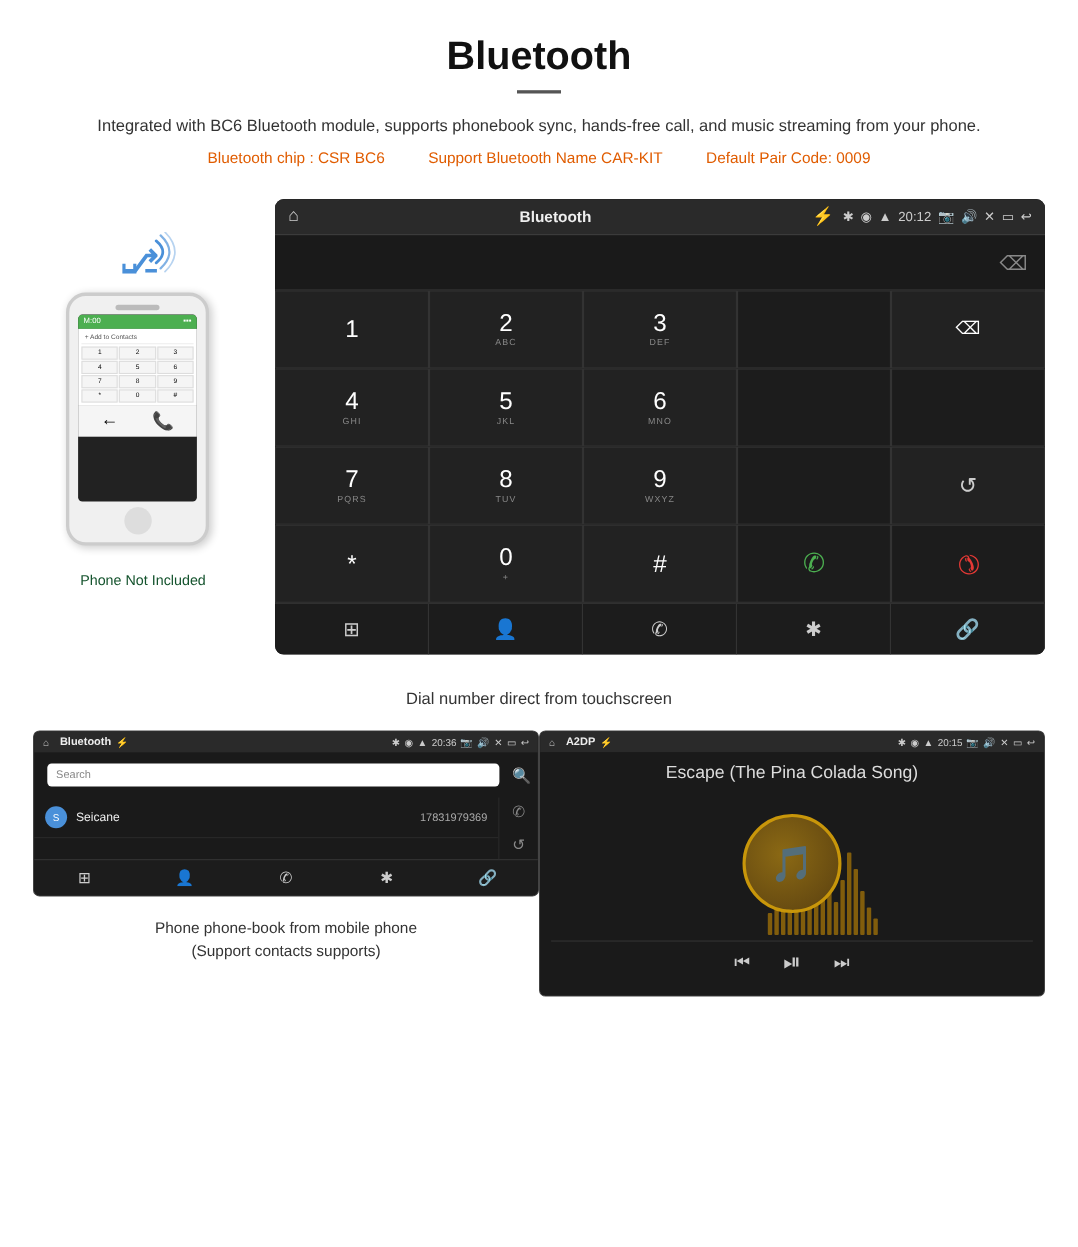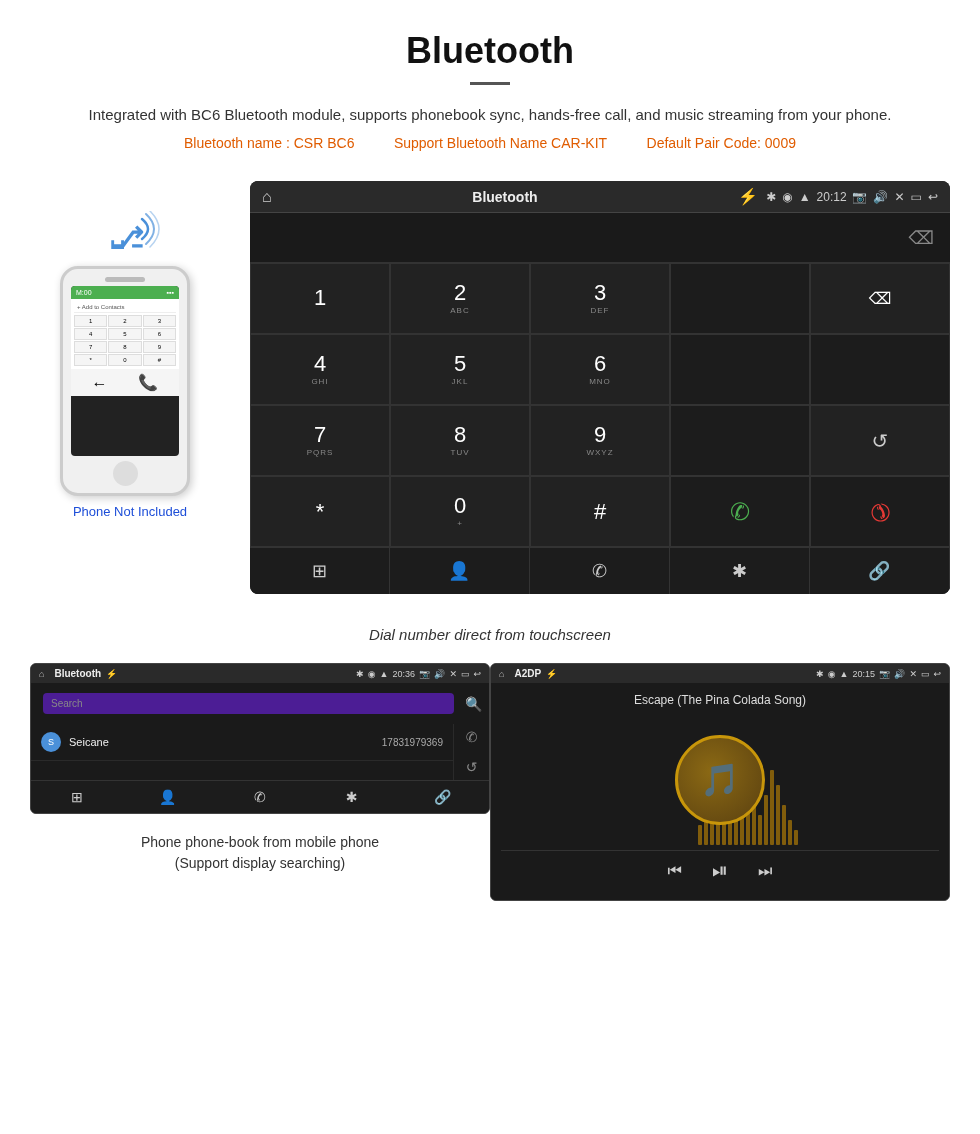--- a/index.html
+++ b/index.html
@@ -135,22 +135,22 @@
       background: #ddd;
       border-radius: 50%;
       margin: 5px auto 3px;
       display: flex;
       align-items: center;
       justify-content: center;
     }
 
     .phone-not-included {
       font-size: 13px;
-      color: #1d4ed8;
-      margin-top: 8px;
+      color: #14532d;
+      margin-top: 24px;
       text-align: center;
     }
 
     
     .car-screen {
       flex: 1;
       background: #1a1a1a;
       border-radius: 8px;
       overflow: hidden;
       max-width: 700px;
@@ -258,21 +258,20 @@
       font-size: 18px;
       color: #ccc;
     }
 
     
     .screen-caption {
       text-align: center;
       font-size: 15px;
       color: #333;
       padding: 12px 0 20px;
-      font-style: italic;
     }
 
     
     .bottom-section {
       display: flex;
       gap: 0;
       padding: 0 30px;
     }
     .bottom-item {
       flex: 1;
@@ -316,21 +315,21 @@
     .small-status-right {
       margin-left: auto;
       display: flex;
       gap: 4px;
       font-size: 9px;
       color: #ccc;
     }
 
     
     .phonebook-search {
-      background: #4c1d95;
+      background: #ffffff;
       margin: 6px;
       border-radius: 4px;
       padding: 5px 8px;
       font-size: 10px;
       color: #888;
       display: flex;
       align-items: center;
       justify-content: space-between;
       text-align: center;
     }
@@ -400,21 +399,21 @@
 
     
     .music-content {
       display: flex;
       flex-direction: column;
       align-items: center;
       padding: 10px;
       background: #1a1a1a;
     }
     .music-song-title {
-      font-size: 12px;
+      font-size: 16px;
       color: #ddd;
       margin-bottom: 8px;
       text-align: center;
     }
     .music-art-area {
       display: flex;
       align-items: center;
       justify-content: center;
       width: 100%;
       height: 130px;
@@ -483,21 +482,21 @@
     }
   </style>
 </head>
 <body>
 
 <div class="page-header">
   <h1 class="page-title">Bluetooth</h1>
   <div class="title-divider"></div>
   <p class="page-description">Integrated with BC6 Bluetooth module, supports phonebook sync, hands-free call, and music streaming from your phone.</p>
   <div class="bluetooth-specs">
-    <span>Bluetooth name : CSR BC6</span>
+    <span>Bluetooth chip : CSR BC6</span>
     &nbsp;&nbsp;&nbsp;
     <span>Support Bluetooth Name CAR-KIT</span>
     &nbsp;&nbsp;&nbsp;
     <span>Default Pair Code: 0009</span>
   </div>
 </div>
 
 <div class="main-section">
 
   <div class="phone-section">
@@ -700,21 +699,21 @@
         <div class="pb-bottom-icon">⊞</div>
         <div class="pb-bottom-icon active">👤</div>
         <div class="pb-bottom-icon">✆</div>
         <div class="pb-bottom-icon">✱</div>
         <div class="pb-bottom-icon">🔗</div>
       </div>
     </div>
 
     <div class="bottom-caption">
       <span>Phone phone-book from mobile phone</span><br>
-      <span>(Support display searching)</span>
+      <span>(Support contacts supports)</span>
     </div>
   </div>
 
   <div class="bottom-item">
     <div class="small-car-screen">
 
       <div class="small-status-bar">
         <span>⌂</span>
         <span class="small-status-title">A2DP</span>
         <span>⚡</span>

